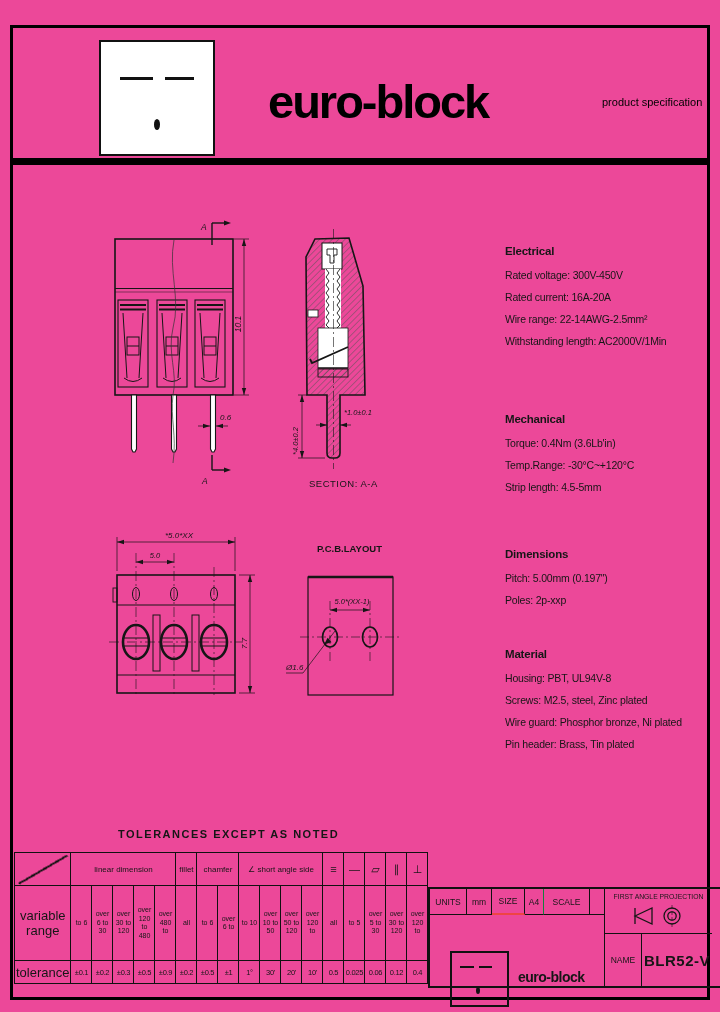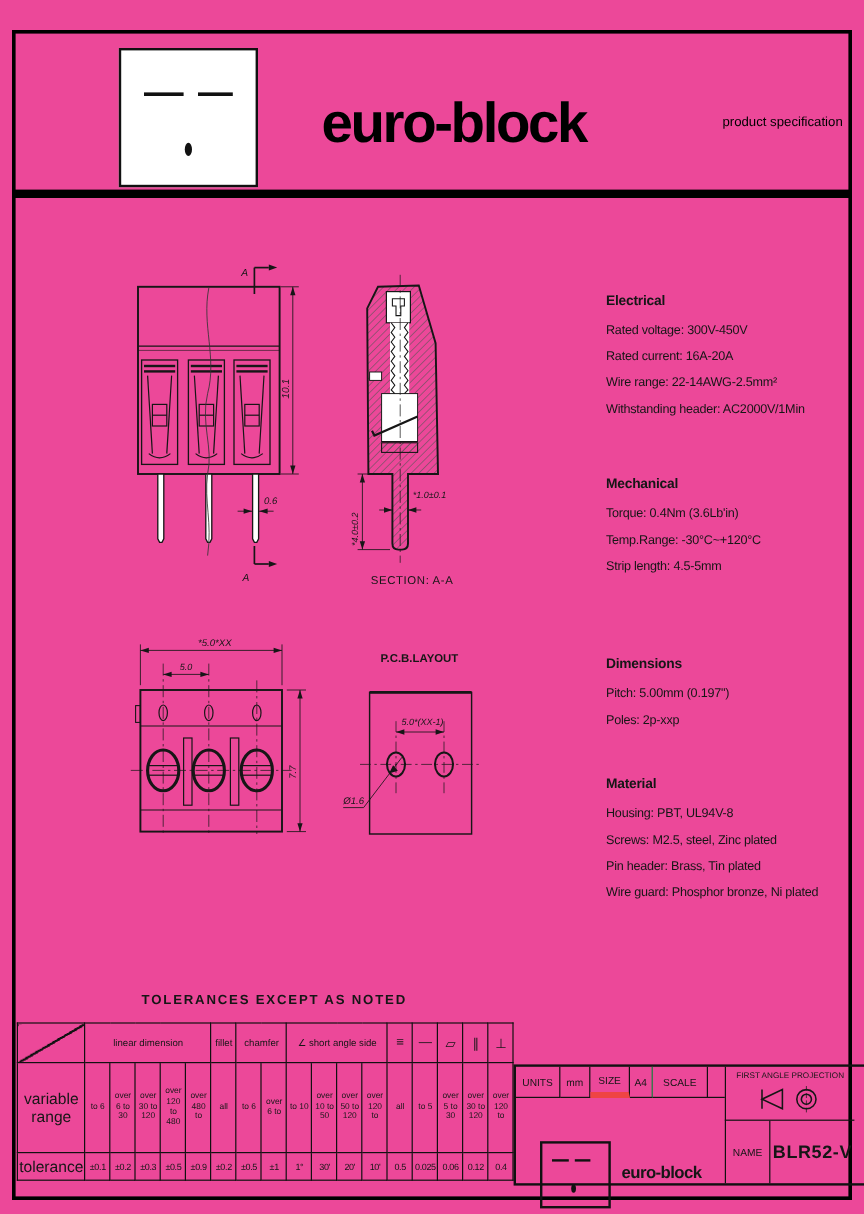--- a/index.html
+++ b/index.html
@@ -15,21 +15,21 @@
          letter-spacing:-2px;color:#000;}
   .tagline{left:558px;top:96px;font-size:11px;color:#000;padding-left:44px;}
   .spec-block{left:505px;width:200px;letter-spacing:-0.2px;}
   .spec-title{font-size:11.5px;font-weight:bold;margin-bottom:7px;}
   .spec-line{font-size:10.5px;line-height:22px;white-space:nowrap;}
   .tol-title{left:118px;top:828px;font-size:11px;font-weight:bold;letter-spacing:1.5px;}
   table.tol{position:absolute;left:14px;top:852px;border-collapse:collapse;table-layout:fixed;}
   table.tol td{border:1px solid #111;text-align:center;vertical-align:middle;
                padding:0 1px;overflow:hidden;}
   td.diag{background:linear-gradient(to bottom right,transparent 48.5%,#111 48.5%,#111 52%,transparent 52%);}
-  .grp{font-size:8px;height:32px;}
+  .grp{font-size:8px;height:32px;border-radius:10px;}
   .sym{font-size:11px;}
   .rng{font-size:7px;height:74px;line-height:8.5px;}
   .tolv{font-size:7.5px;height:22px;letter-spacing:-0.3px;}
   .lbl{font-size:13px;}
   .tblock{left:428px;top:887px;width:282px;height:97px;border:2px solid #111;padding-left:41px;}
   .tb-cell{position:absolute;box-sizing:border-box;font-size:8.5px;
            display:flex;align-items:center;justify-content:center;}
   .tb-name-val{font-size:15px;font-weight:bold;letter-spacing:0.5px;}
   .mini-logo{position:absolute;left:20px;top:36px;width:55px;height:52px;border:2px solid #111;}
   .tb-brand{position:absolute;left:88px;top:54px;font-size:14px;font-weight:bold;letter-spacing:-0.5px;}
@@ -256,42 +256,42 @@
     </g>
     <text class="dimtxt" x="69" y="71" font-size="7.5" text-anchor="middle">5.0*(XX-1)</text>
     <text class="dimtxt" x="3" y="137" font-size="8">Ø1.6</text>
   </svg>
 
   <div class="abs spec-block" style="top:245px;">
     <div class="spec-title">Electrical</div>
     <div class="spec-line">Rated voltage: 300V-450V</div>
     <div class="spec-line">Rated current: 16A-20A</div>
     <div class="spec-line">Wire range: 22-14AWG-2.5mm²</div>
-    <div class="spec-line">Withstanding header: AC2000V/1Min</div>
-  </div>
-
-  <div class="abs spec-block" style="top:398px;">
+    <div class="spec-line">Withstanding length: AC2000V/1Min</div>
+  </div>
+
+  <div class="abs spec-block" style="top:413px;">
     <div class="spec-title">Mechanical</div>
     <div class="spec-line">Torque: 0.4Nm (3.6Lb'in)</div>
     <div class="spec-line">Temp.Range: -30°C~+120°C</div>
     <div class="spec-line">Strip length: 4.5-5mm</div>
   </div>
 
   <div class="abs spec-block" style="top:548px;">
     <div class="spec-title">Dimensions</div>
     <div class="spec-line">Pitch: 5.00mm (0.197")</div>
     <div class="spec-line">Poles: 2p-xxp</div>
   </div>
 
   <div class="abs spec-block" style="top:648px;">
     <div class="spec-title">Material</div>
     <div class="spec-line">Housing: PBT, UL94V-8</div>
     <div class="spec-line">Screws: M2.5, steel, Zinc plated</div>
+    <div class="spec-line">Wire guard: Phosphor bronze, Ni plated</div>
     <div class="spec-line">Pin header: Brass, Tin plated</div>
-    <div class="spec-line">Wire guard: Phosphor bronze, Ni plated</div>
   </div>
 
   <div class="abs tol-title">TOLERANCES EXCEPT AS NOTED</div>
 
   <table class="tol">
     <colgroup>
       <col style="width:46px;">
       <col span="17" style="width:21px;">
     </colgroup>
     <tbody>
@@ -347,21 +347,21 @@
       <td class="tolv">0.12</td>
       <td class="tolv">0.4</td>
     </tr>
   </tbody>
     </table>
 
   <div class="abs tblock">
 
     <div class="tb-cell" style="left:0;top:0;width:37px;height:26px;border-right:1px solid #111;border-bottom:1px solid #111;">UNITS</div>
     <div class="tb-cell" style="left:37px;top:0;width:25px;height:26px;border-right:1px solid #111;border-bottom:1px solid #111;">mm</div>
-    <div class="tb-cell" style="left:62px;top:0;width:33px;height:26px;border-right:1px solid #111;border-bottom:5px solid #ef4444;">SIZE</div>
+    <div class="tb-cell" style="left:62px;top:0;width:33px;height:26px;border-right:1px solid #111;border-bottom:2px solid #ef4444;">SIZE</div>
     <div class="tb-cell" style="left:95px;top:0;width:19px;height:26px;border-right:1px solid #15803d;border-bottom:1px solid #111;">A4</div>
     <div class="tb-cell" style="left:114px;top:0;width:46px;height:26px;border-right:1px solid #111;border-bottom:1px solid #111;">SCALE</div>
     <div class="tb-cell" style="left:160px;top:0;width:14px;height:26px;border-bottom:1px solid #111;"></div>
 
     <div class="tb-cell" style="left:174px;top:0;width:108px;height:45px;border-left:1px solid #111;border-bottom:1px solid #111;">
       <div class="fap-label">FIRST ANGLE PROJECTION</div>
       <svg width="58" height="24" viewBox="0 0 58 24" style="position:absolute;left:25px;top:15px;">
         <g stroke="#161616" fill="none" stroke-width="1.3">
           <line x1="5" y1="4" x2="5" y2="20"></line>
           <polygon points="5,12 22,4 22,20"></polygon>

